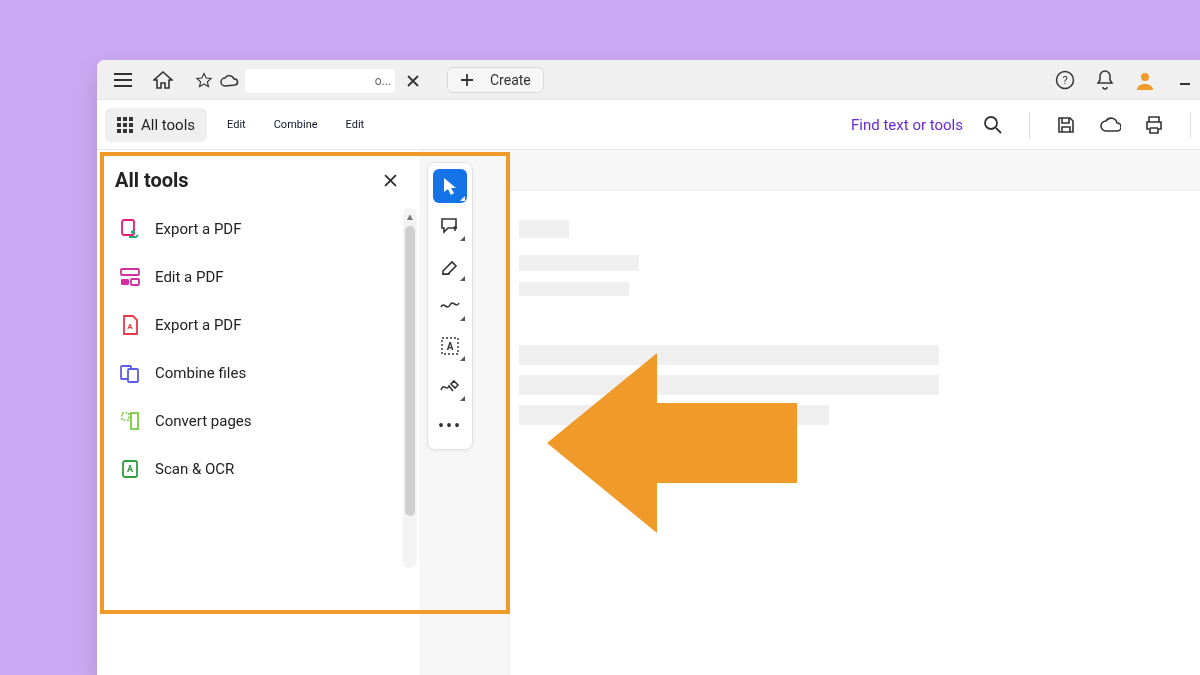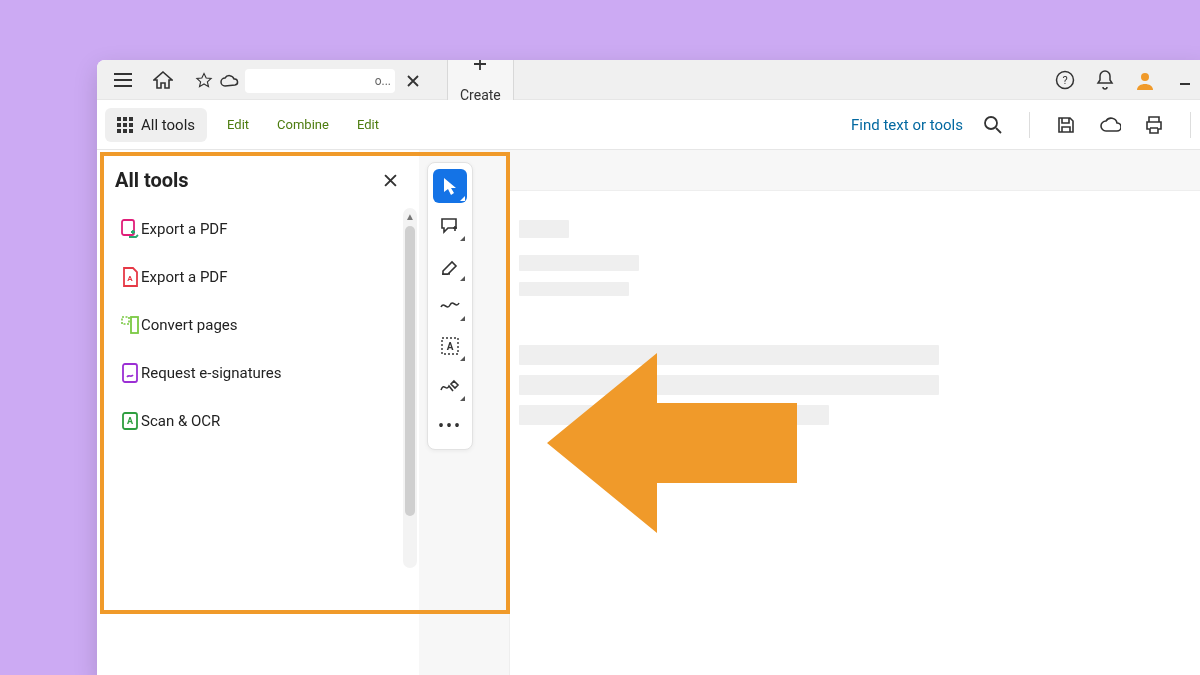--- a/index.html
+++ b/index.html
@@ -54,21 +54,20 @@
   .create-btn {
     display: flex; align-items: center; gap: 16px;
     background: #f6f6f6;
     border: 1px solid #d8d8d8;
     border-radius: 6px;
     padding: 4px 12px;
     font-size: 14px;
     color: #333;
     cursor: pointer;
     margin-left: 8px;
-    flex-direction: column;
   }
   .titlebar-spacer { flex: 1; }
   
   .toolbar {
     height: 50px;
     border-bottom: 1px solid #e6e6e6;
     display: flex; align-items: center;
     padding: 0 8px;
     gap: 12px;
     background: #fff;
@@ -76,24 +75,24 @@
   .all-tools-btn {
     display: flex; align-items: center; gap: 8px;
     background: #efefef;
     border-radius: 6px;
     padding: 8px 12px;
     font-size: 15px;
     color: #222;
     cursor: pointer;
   }
   .menu-item {
-    font-size: 13px; color: #4d7c0f; padding: 6px 8px; cursor: pointer;
+    font-size: 11px; color: #0f172a; padding: 6px 8px; cursor: pointer;
   }
   .toolbar-spacer { flex: 1; }
-  .find-text { font-size: 15px; color: #0369a1; padding-right: 2px;}
+  .find-text { font-size: 15px; color: #6d28d9; padding-right: 2px;}
   .toolbar-divider { width: 1px; height: 26px; background: #ddd; margin: 0 8px; }
   
   .main-area {
     flex: 1;
     display: flex;
     background: #f7f7f7;
     position: relative;
   }
   
   .tools-panel {
@@ -103,21 +102,21 @@
     padding: 18px 0 10px 0;
   }
   .panel-header {
     display: flex; align-items: center; justify-content: space-between;
     padding: 0 18px 14px 18px;
   }
   .panel-title { font-size: 20px; font-weight: 700; color: #222; }
   .panel-close { font-size: 17px; color: #333; cursor: pointer; padding:4px;}
   .tool-list { display: flex; flex-direction: column; padding: 0 8px; gap: 2px; overflow-y: hidden;}
   .tool-item {
-    display: flex; align-items: center; 
+    display: flex; align-items: center; gap: 14px;
     padding: 12px 14px;
     border-radius: 6px;
     cursor: pointer;
     font-size: 15px; color: #222;
   }
   .tool-item .tool-icon { width: 22px; height: 22px; display:flex;align-items:center;justify-content:center; }
   .panel-scrollbar {
     position:absolute; right:2px; top:58px; width:14px; height:360px; 
   }
   .scrollbar-track{position:absolute;inset:0;background:#f3f3f3;border-radius:7px;}
@@ -298,43 +297,53 @@
               <svg width="22" height="22" viewBox="0 0 22 22">
                 <rect x="3" y="2" width="12" height="15" rx="2" fill="none" stroke="#e01e79" stroke-width="1.8"></rect>
                 <path d="M12 14l4 0 M14 12v4 M10 19h7l2-2" fill="none" stroke="#2aa86f" stroke-width="1.8"></path>
               </svg>
             </span>
           <span>Export a PDF</span>
         </div>
         <div class="tool-item">
           <span class="tool-icon">
               <svg width="22" height="22" viewBox="0 0 22 22">
+                <rect x="2" y="3" width="18" height="6" rx="1" fill="none" stroke="#cf2fa2" stroke-width="1.8"></rect>
+                <rect x="2" y="13" width="8" height="6" rx="1" fill="#cf2fa2"></rect>
+                <rect x="12" y="13" width="8" height="6" rx="1" fill="none" stroke="#cf2fa2" stroke-width="1.8"></rect>
+              </svg>
+            </span>
+          <span>Edit a PDF</span>
+        </div>
+        <div class="tool-item">
+          <span class="tool-icon">
+              <svg width="22" height="22" viewBox="0 0 22 22">
                 <path d="M5 2h9l4 4v14H5z" fill="none" stroke="#e63946" stroke-width="1.8"></path>
                 <text x="11" y="15" text-anchor="middle" font-size="8" font-weight="700" fill="#e63946">A</text>
               </svg>
             </span>
           <span>Export a PDF</span>
         </div>
         <div class="tool-item">
           <span class="tool-icon">
               <svg width="22" height="22" viewBox="0 0 22 22">
+                <rect x="2" y="4" width="10" height="13" rx="1" fill="none" stroke="#5b5de8" stroke-width="1.8"></rect>
+                <rect x="9" y="7" width="10" height="13" rx="1" fill="#fff" stroke="#5b5de8" stroke-width="1.8"></rect>
+              </svg>
+            </span>
+          <span>Combine files</span>
+        </div>
+        <div class="tool-item">
+          <span class="tool-icon">
+              <svg width="22" height="22" viewBox="0 0 22 22">
                 <rect x="3" y="3" width="7" height="7" fill="none" stroke="#7ac943" stroke-width="1.6" stroke-dasharray="2 1.5"></rect>
                 <rect x="12" y="3" width="7" height="16" fill="none" stroke="#7ac943" stroke-width="1.8"></rect>
               </svg>
             </span>
           <span>Convert pages</span>
-        </div>
-        <div class="tool-item">
-          <span class="tool-icon">
-              <svg width="22" height="22" viewBox="0 0 22 22">
-                <rect x="4" y="2" width="14" height="18" rx="2" fill="none" stroke="#9b2fd4" stroke-width="1.8"></rect>
-                <path d="M8 15c2-3 4 1 6-2" fill="none" stroke="#9b2fd4" stroke-width="1.6"></path>
-              </svg>
-            </span>
-          <span>Request e-signatures</span>
         </div>
         <div class="tool-item">
           <span class="tool-icon">
               <svg width="22" height="22" viewBox="0 0 22 22">
                 <rect x="4" y="3" width="14" height="16" rx="2" fill="none" stroke="#2e9e3f" stroke-width="1.8"></rect>
                 <text x="11" y="14" text-anchor="middle" font-size="9" font-weight="700" fill="#2e9e3f">A</text>
               </svg>
             </span>
           <span>Scan &amp; OCR</span>
         </div>

